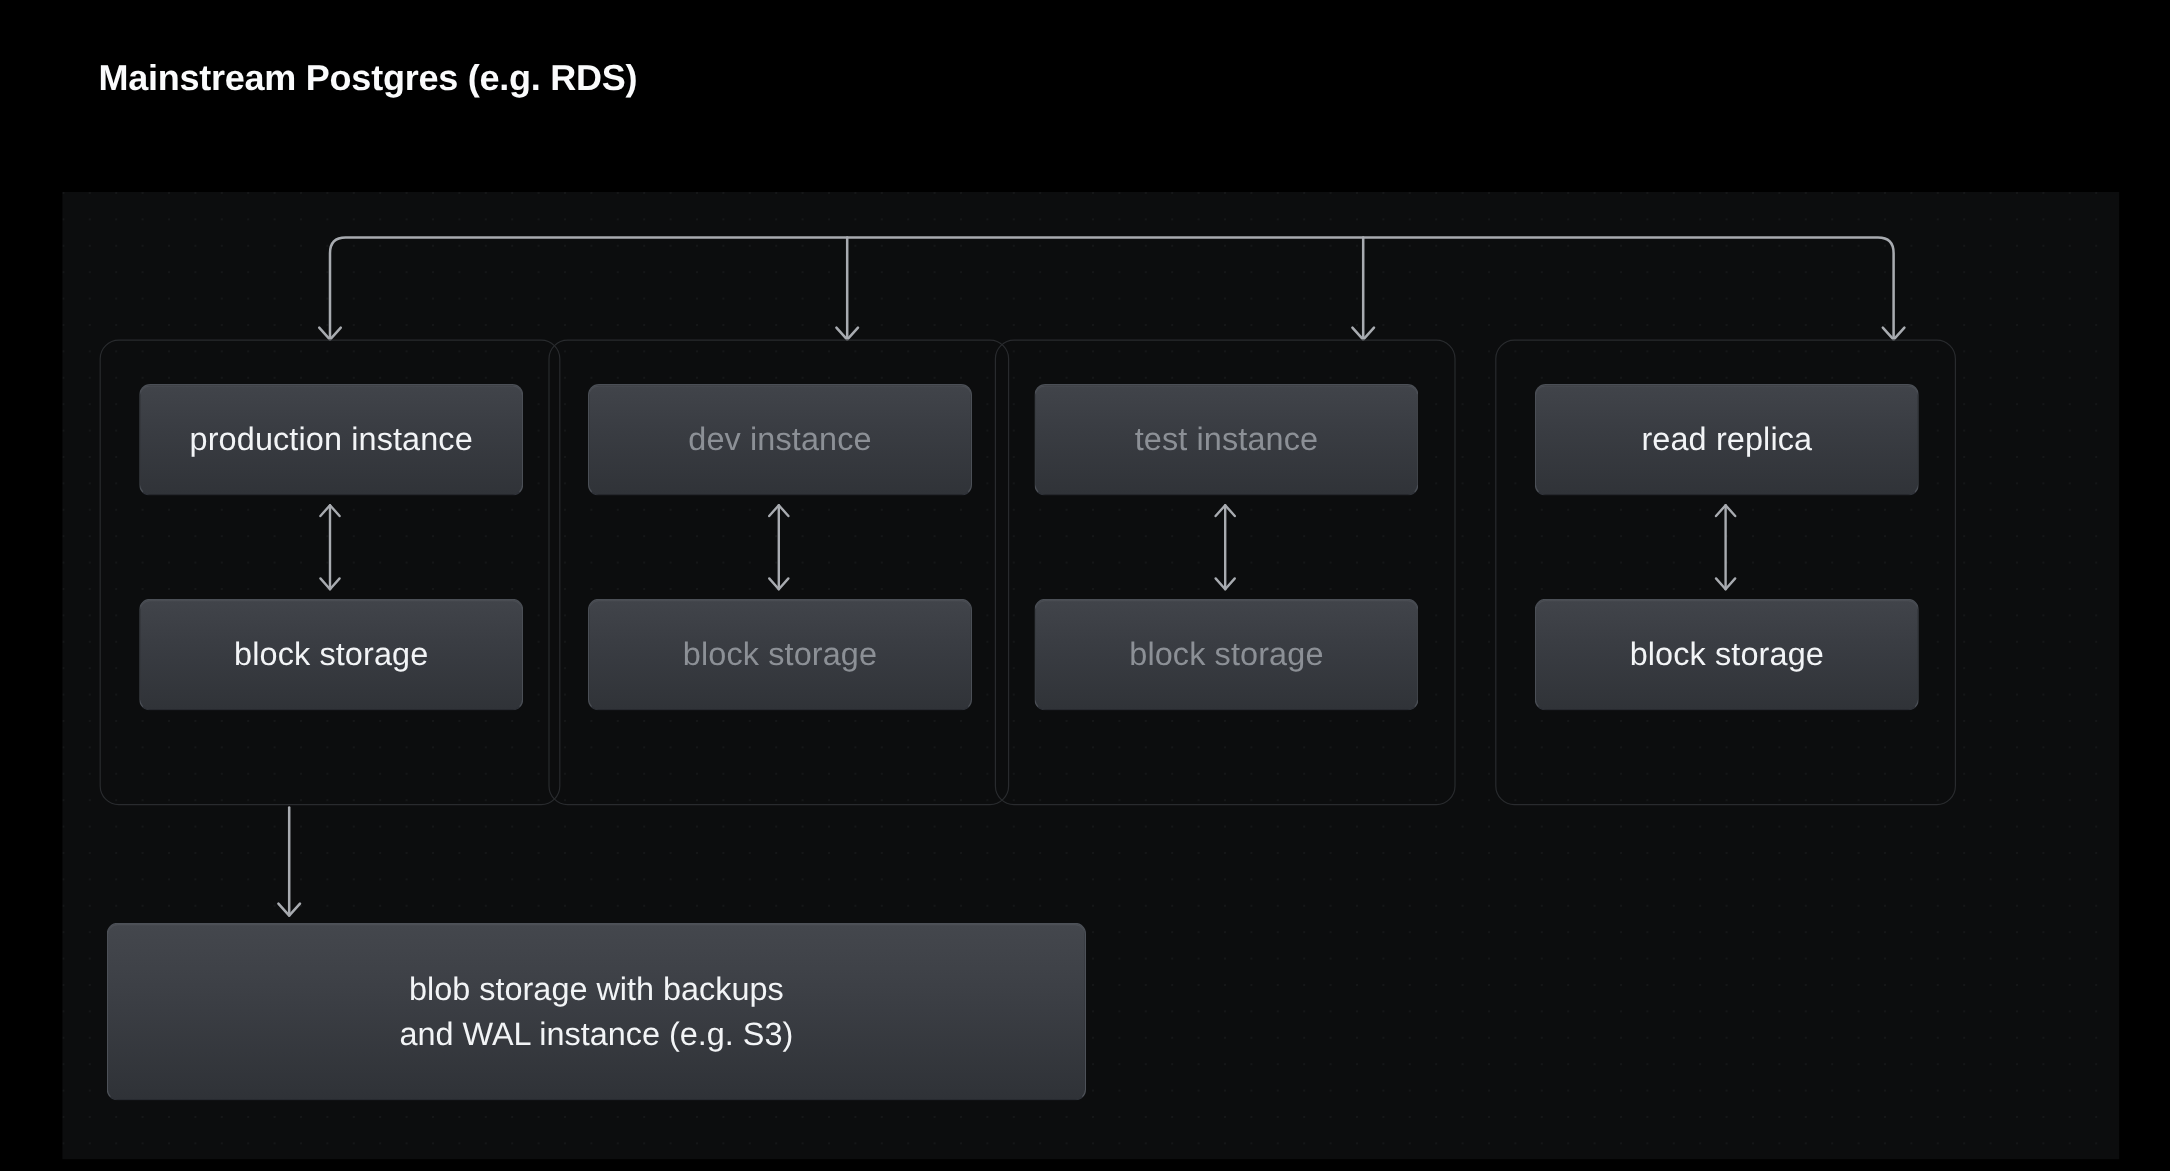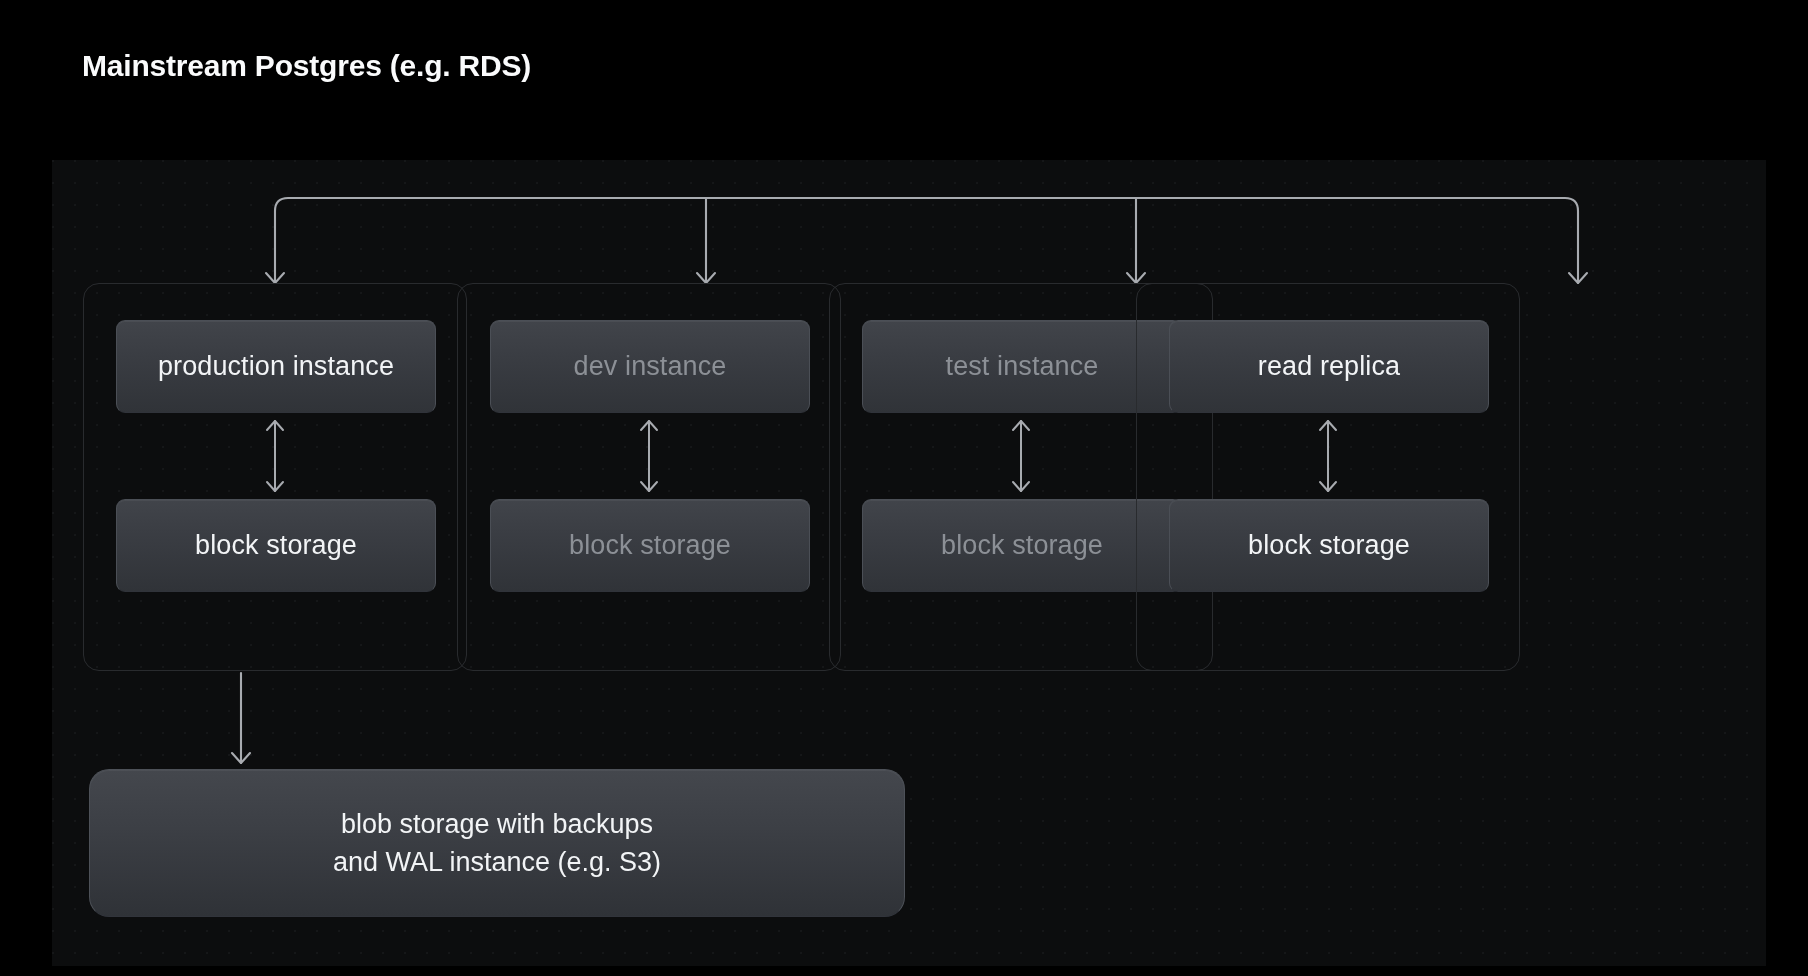--- a/index.html
+++ b/index.html
@@ -66,21 +66,21 @@
     top: 123px;
     width: 384px;
     height: 388px;
     border: 1.5px solid #292b2e;
     border-radius: 16px;
     background: transparent;
   }
   .group.g0 { left: 31px; }
   .group.g1 { left: 405px; }
   .group.g2 { left: 777px; }
-  .group.g3 { left: 1084px; }
+  .group.g3 { left: 1194px; }
 
   
   .node {
     position: absolute;
     left: 32px;
     width: 320px;
     height: 93px;
     border-radius: 9px;
     background: linear-gradient(180deg, #41444a 0%, #3a3d43 38%, #303338 100%);
     border: 1px solid #4b4f56;
@@ -123,21 +123,21 @@
     height: 98px;
     pointer-events: none;
   }
 
   .blob-box {
     position: absolute;
     left: 37px;
     top: 609px;
     width: 816px;
     height: 148px;
-    border-radius: 20px;
+    border-radius: 9px;
     background: linear-gradient(180deg, #44474d 0%, #3c3f45 40%, #2f3237 100%);
     border: 1px solid #4d5158;
     border-bottom-color: #31343b;
     display: flex;
     flex-direction: column;
     align-items: center;
     justify-content: center;
     box-shadow: inset 0 1px 0 rgba(255,255,255,0.05);
   }
   .blob-line {

